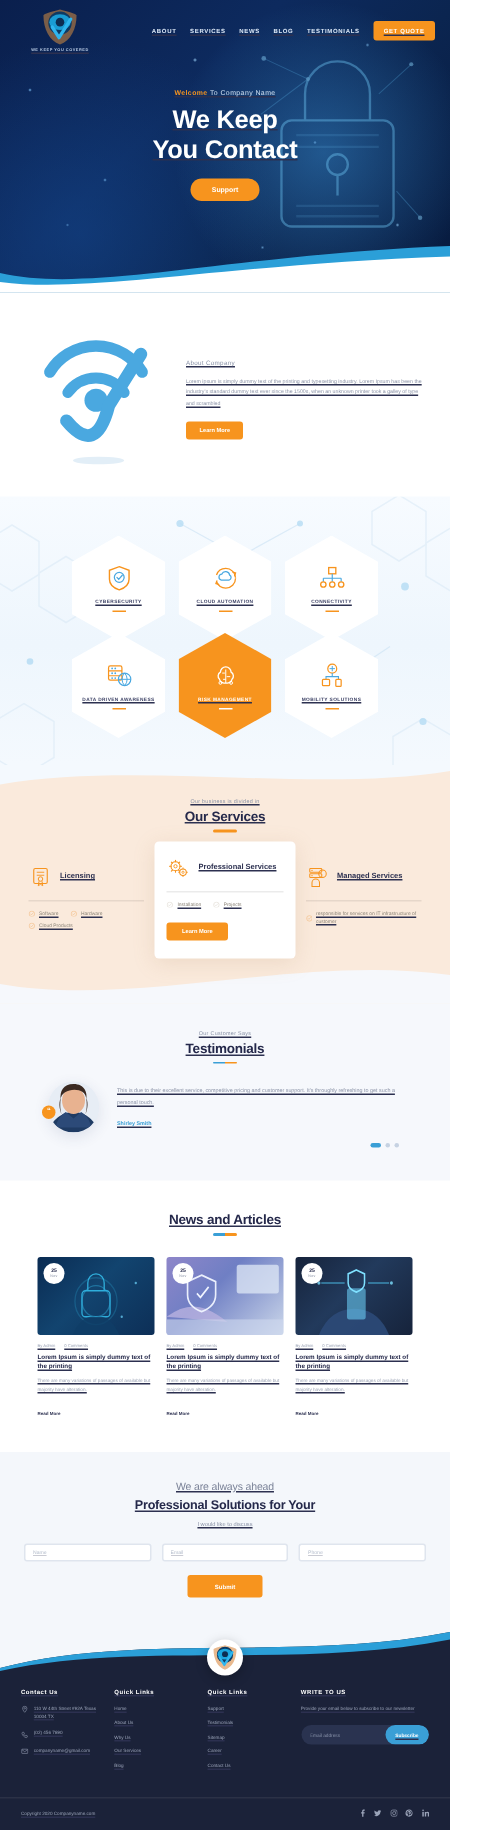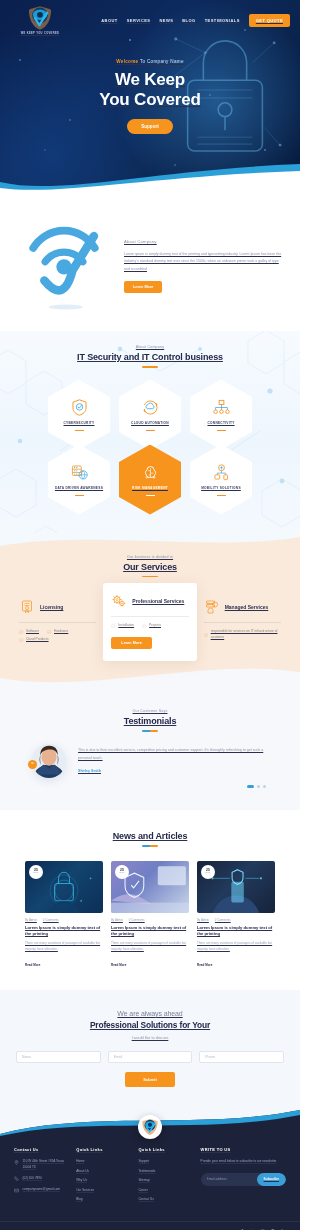--- a/index.html
+++ b/index.html
@@ -316,21 +316,21 @@
         <button class="btn-quote">GET QUOTE</button>
       </nav>
     </div>
 
     <div class="hero-body">
       <div class="hero-kicker">
         <b>Welcome</b><span> To Company Name</span>
       </div>
       <h1 class="hero-title">
         <span>We Keep</span><br>
-        <span>You Covered</span>
+        <span>You Contact</span>
       </h1>
       <button class="btn-support">Support</button>
     </div>
 
     <svg class="hero-wave" viewBox="0 0 300 34" preserveAspectRatio="none">
       <path d="M0 20 C 60 34 150 8 300 2 L300 34 L0 34 Z" fill="#2b9fd8"></path>
       <path d="M0 26 C 60 34 150 14 300 9 L300 34 L0 34 Z" fill="#ffffff"></path>
     </svg>
   </section>
 
@@ -369,25 +369,20 @@
         <circle cx="120" cy="18" r="2.4"></circle>
           <circle cx="200" cy="18" r="2"></circle>
         <circle cx="270" cy="60" r="2.6"></circle>
           <circle cx="20" cy="110" r="2.2"></circle>
         <circle cx="282" cy="150" r="2.4"></circle>
           <circle cx="92" cy="228" r="2.2"></circle>
         <circle cx="258" cy="225" r="2"></circle>
       </g>
     </svg>
 
-    <div class="sec-head">
-      <div class="kicker">About Company</div>
-      <h2 class="h2c">IT Security and IT Control business</h2>
-      <div class="rule"></div>
-    </div>
 
     <div class="hexrow">
       <div class="hex">
         <svg class="hex-ico" viewBox="0 0 32 32">
           <path d="M16 3 L27 7 v10 c0 6-5 10-11 12 C10 27 5 23 5 17 V7 Z" fill="none" stroke="#f7941e" stroke-width="1.6"></path>
           <circle cx="16" cy="15" r="5.5" fill="none" stroke="#4aa8e0" stroke-width="1.4"></circle>
           <path d="M13.4 15 l2 2.2 l4 -4.6" fill="none" stroke="#4aa8e0" stroke-width="1.4" stroke-linecap="round"></path>
         </svg>
         <div class="hex-lab">CYBERSECURITY</div>
         <div class="hex-rule"></div>

